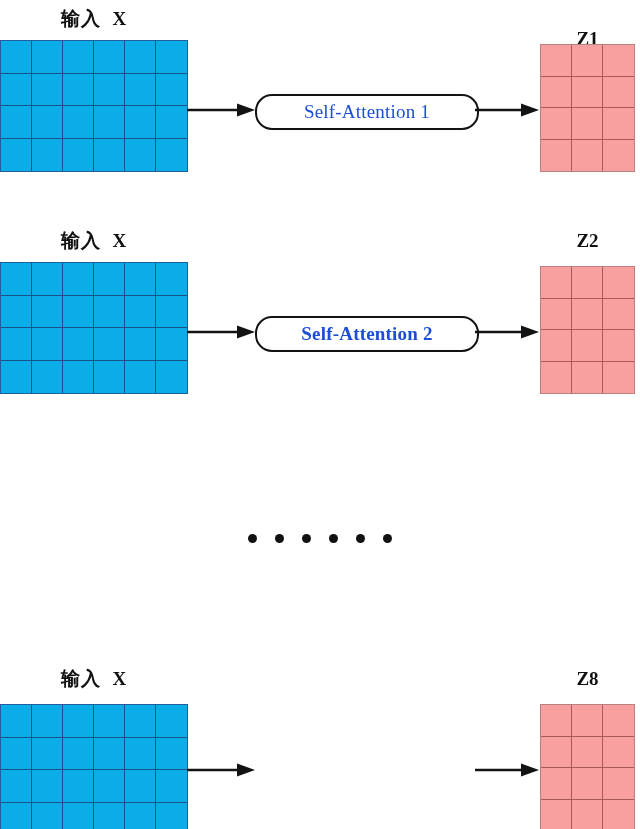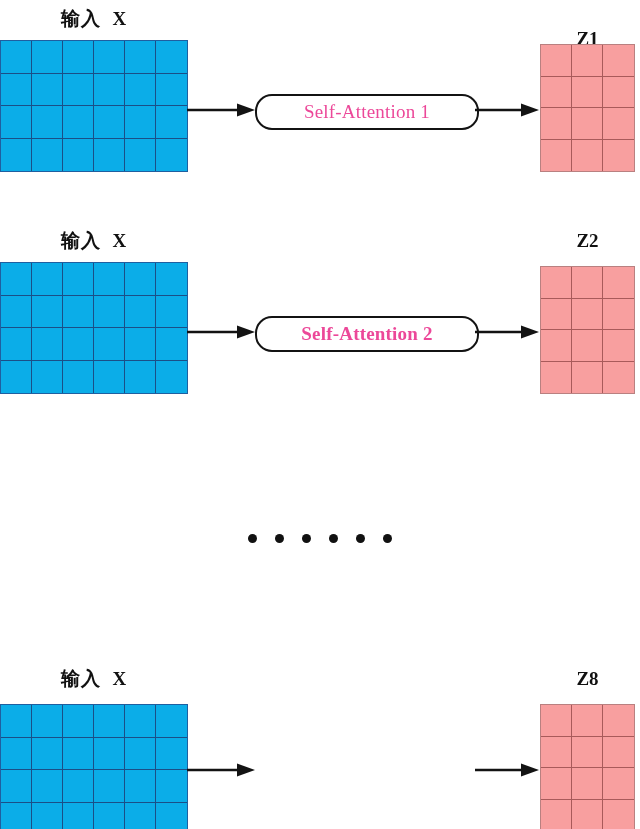--- a/index.html
+++ b/index.html
@@ -103,21 +103,21 @@
     left: 255px;
     width: 220px;
     height: 32px;
     border: 2.5px solid #131313;
     border-radius: 17px;
     background: #ffffff;
     display: flex;
     align-items: center;
     justify-content: center;
     font-size: 19px;
-    color: #ec4899;
+    color: #1d4ed8;
     letter-spacing: 0.2px;
     white-space: nowrap;
   }
 
   
   .arrow {
     position: absolute;
     height: 14px;
     display: block;
   }

